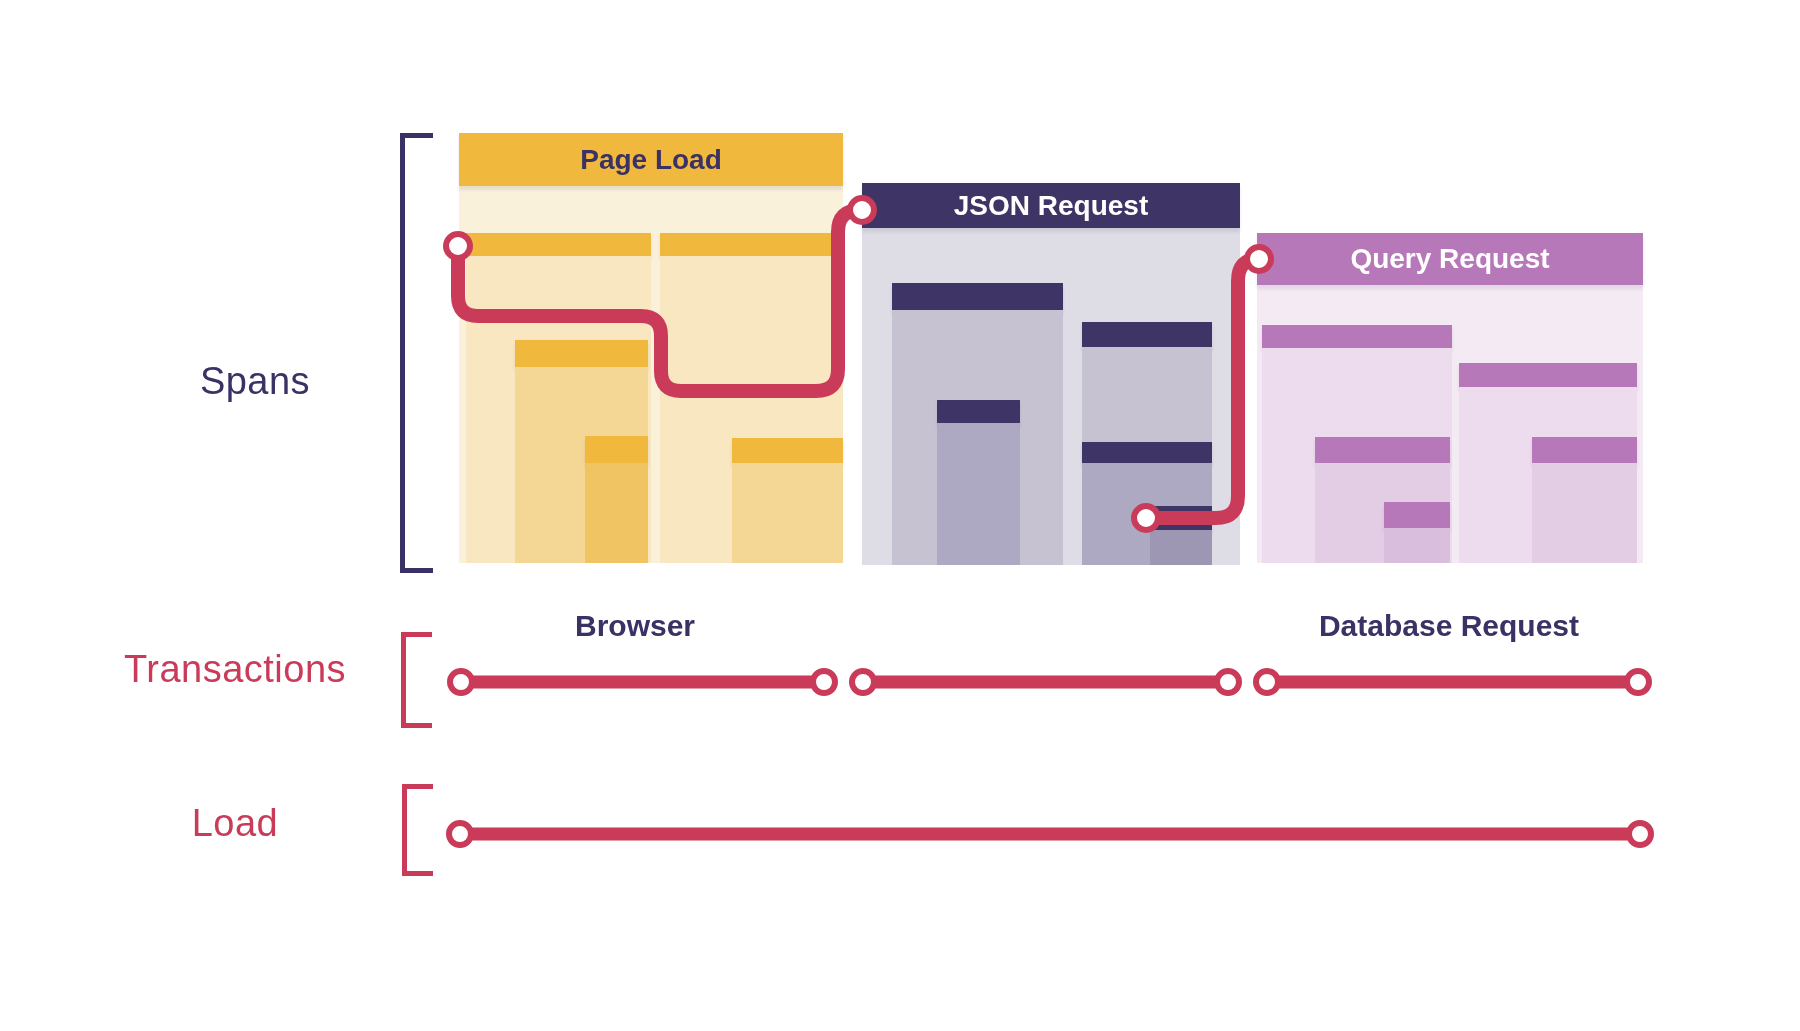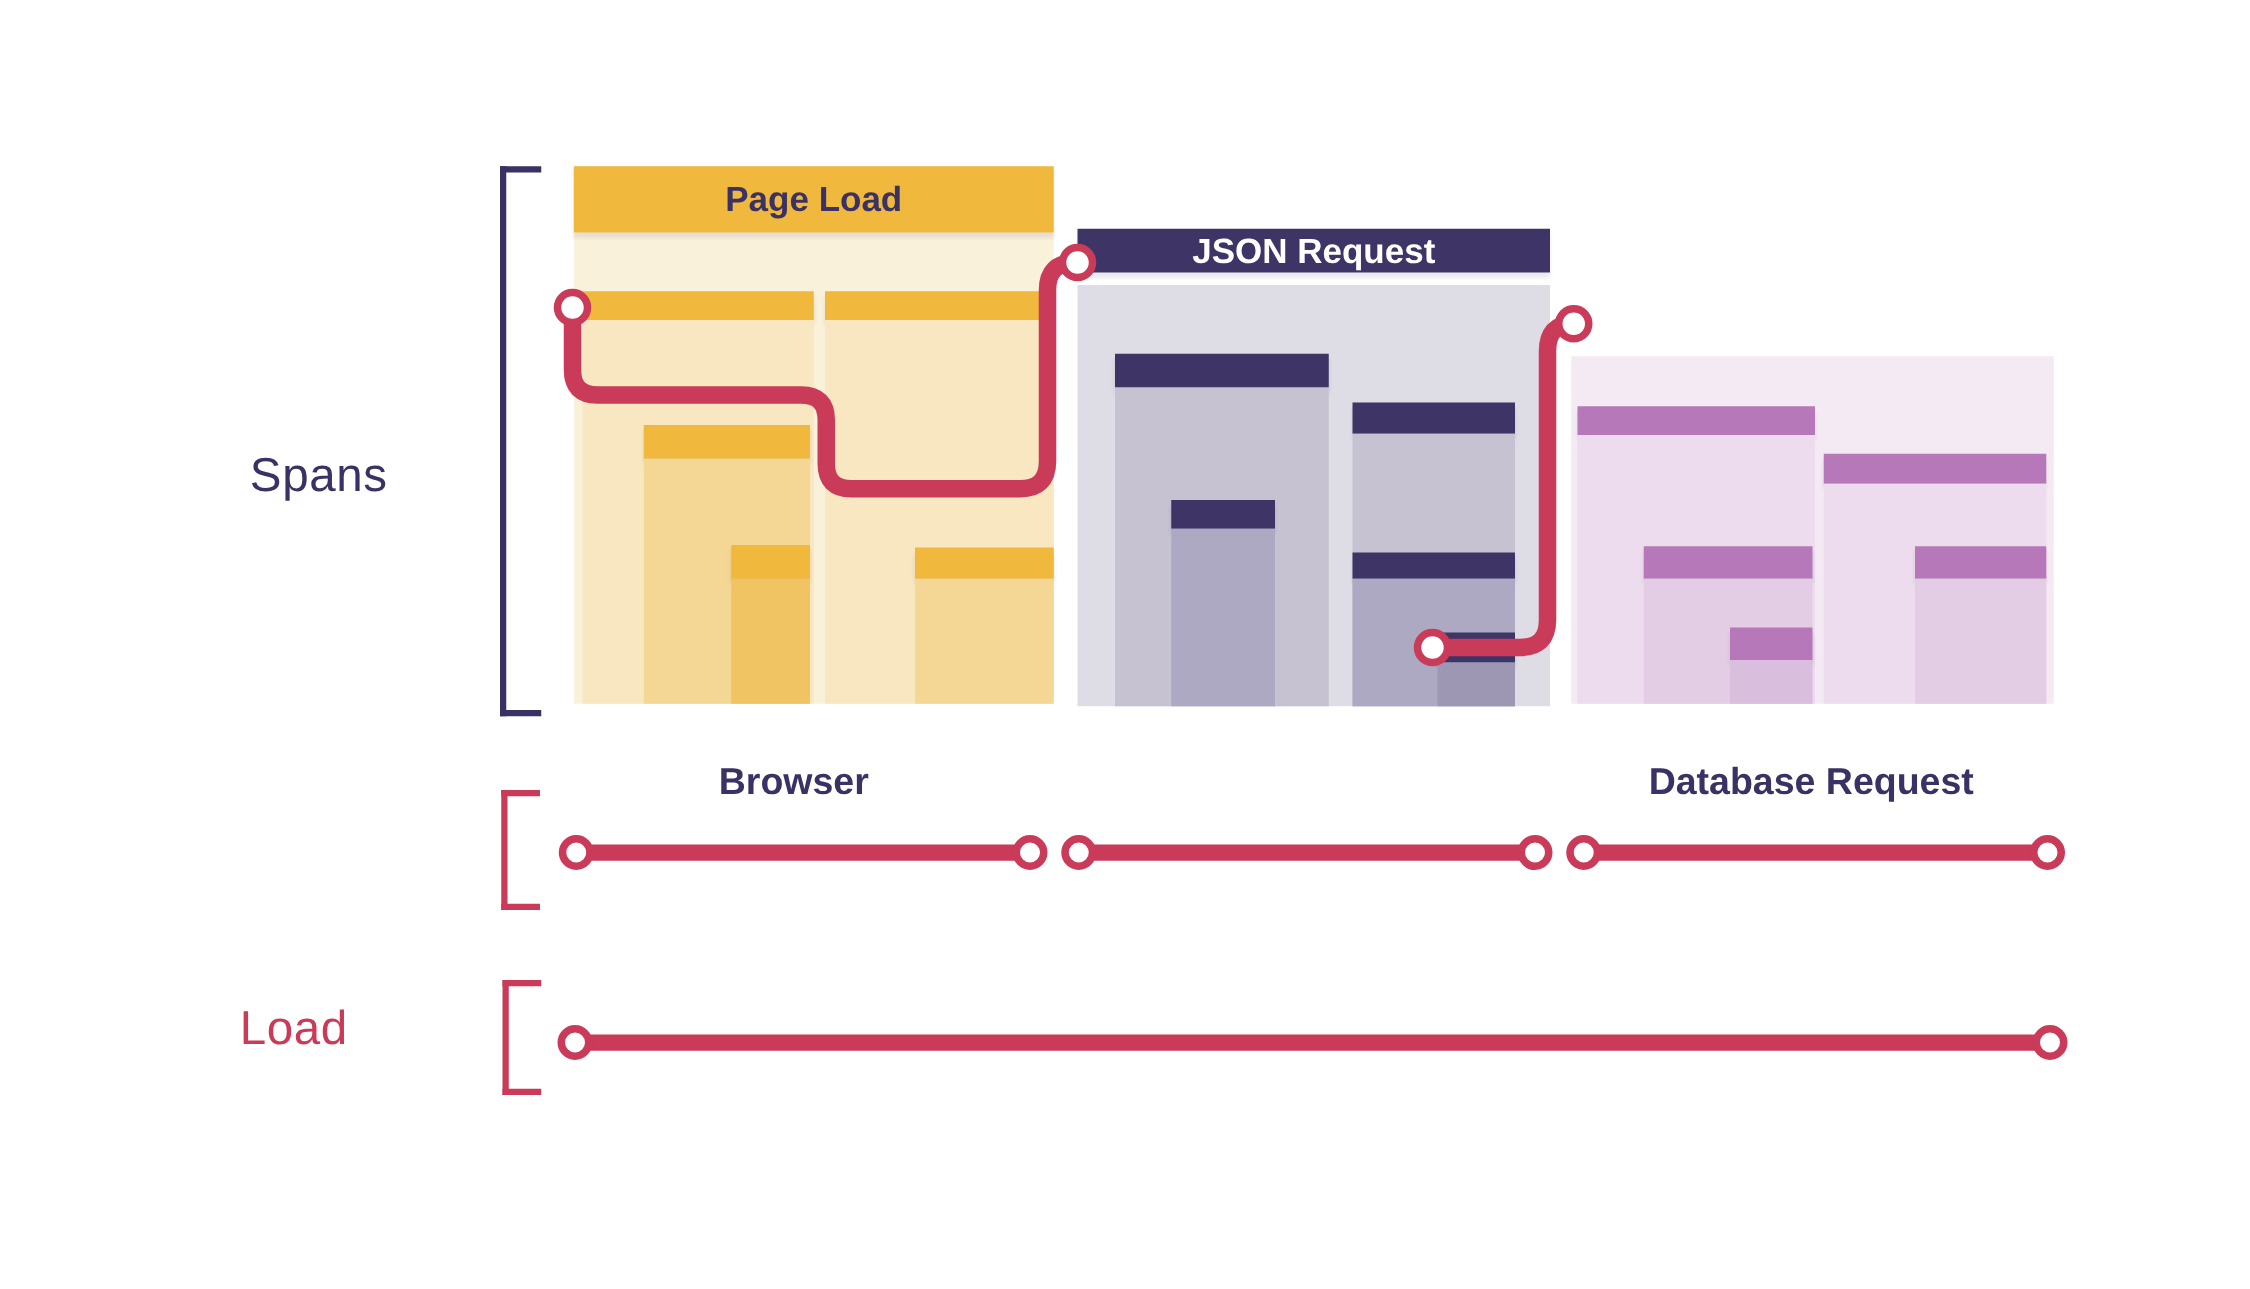--- a/index.html
+++ b/index.html
@@ -37,21 +37,21 @@
   
   .panel{position:absolute;}
   .panel-header{position:absolute;left:0;top:0;right:0;display:flex;
     align-items:center;justify-content:center;font-weight:bold;font-size:28px;
     box-shadow:0 4px 3px rgba(60,50,100,0.10);}
   .panel-body{position:absolute;left:0;right:0;bottom:0;}
   #panel-pageload{left:459px;top:133px;width:384px;height:430px;}
   #panel-pageload .panel-header{height:53px;background:var(--gold,#F0B83D);color:var(--navy,#3A3164);}
   #panel-pageload .panel-body{top:53px;background:var(--cream,#FAF1DB);}
   #panel-json{left:862px;top:183px;width:378px;height:382px;}
-  #panel-json .panel-header{height:35px;background:var(--indigo,#3E3566);color:#ffffff;}
+  #panel-json .panel-header{height:45px;background:var(--indigo,#3E3566);color:#ffffff;}
   #panel-json .panel-body{top:45px;background:var(--indigo_bg,#DEDCE5);}
   #panel-query{left:1257px;top:233px;width:386px;height:330px;}
   #panel-query .panel-header{height:52px;background:var(--purple,#B678B9);color:#ffffff;}
   #panel-query .panel-body{top:52px;background:var(--purple_bg,#F4EAF4);}
 
   
   .span{position:absolute;display:flex;flex-direction:column;}
   .span i{display:block;}
   .span .bar{flex:0 0 auto;box-shadow:0 4px 3px rgba(60,50,100,0.12);}
   .span .fill{flex:1 1 auto;}
@@ -77,20 +77,21 @@
 </head>
 <body>
 
 <div class="canvas">
 
   <div class="bracket navy" id="spans-bracket"></div>
   <div class="bracket red" id="transactions-bracket"></div>
   <div class="bracket red" id="trace-bracket"></div>
 
   <div class="side-label" id="spans-label">Spans</div>
+  <div class="side-label" id="transactions-label">Transactions</div>
   <div class="side-label" id="trace-label">Load</div>
 
   <div class="panel" id="panel-pageload">
     <div class="panel-body">
       <div class="span" style="left:7px;top:47px;width:185px;height:330px;">
         <i class="bar b-gold" style="height:23px;"></i>
         <i class="fill f-gold1"></i>
       </div>
       <div class="span" style="left:201px;top:47px;width:183px;height:330px;">
         <i class="bar b-gold" style="height:23px;"></i>
@@ -157,20 +158,23 @@
         <i class="fill f-pur2"></i>
       </div>
       <div class="span" style="left:275px;top:152px;width:105px;height:126px;">
         <i class="bar b-purple" style="height:26px;"></i>
         <i class="fill f-pur2"></i>
       </div>
       <div class="span" style="left:127px;top:217px;width:66px;height:61px;">
         <i class="bar b-purple" style="height:26px;"></i>
         <i class="fill f-pur3"></i>
       </div>
+    </div>
+    <div class="panel-header">
+      <span>Query Request</span>
     </div>
   </div>
 
   <div class="caption" id="browser-caption">Browser</div>
   <div class="caption" id="database-caption">Database Request</div>
 
   <svg class="overlay" width="1800" height="1031" viewBox="0 0 1800 1031">
     <path class="redpath" d="M458,250 L458,296 Q458,316 478,316 L641,316 Q661,316 661,336 L661,371 Q661,391 681,391 L816,391 Q838,391 838,369 L838,232 Q838,210 860,210"></path>
     <path class="redpath" d="M1146,518 L1216,518 Q1238,518 1238,496 L1238,281 Q1238,259 1258,259"></path>
 

